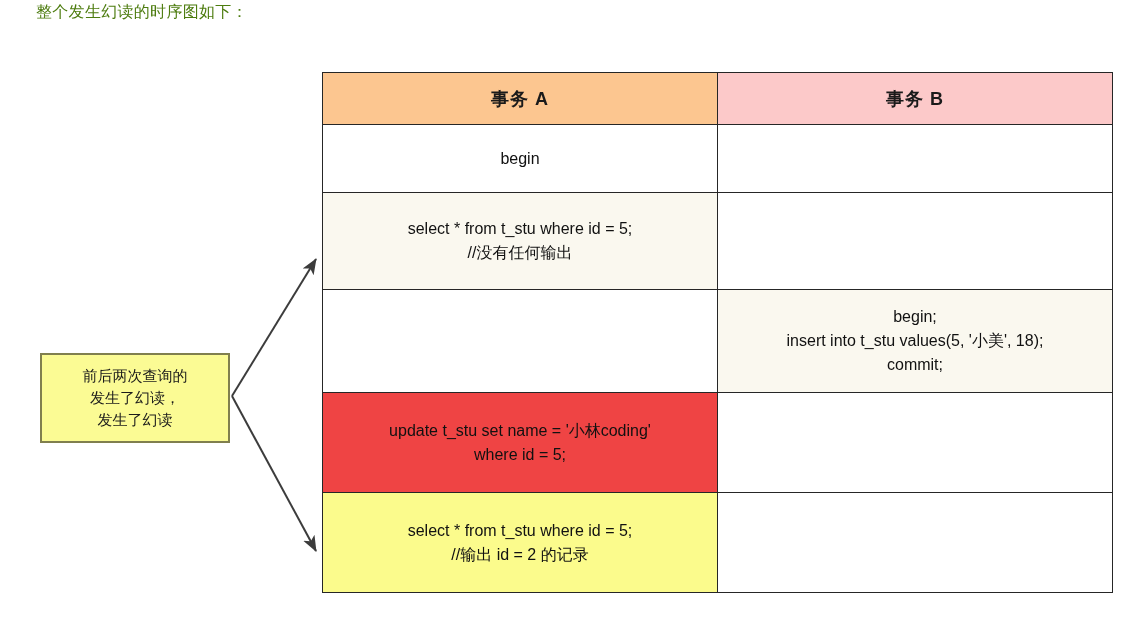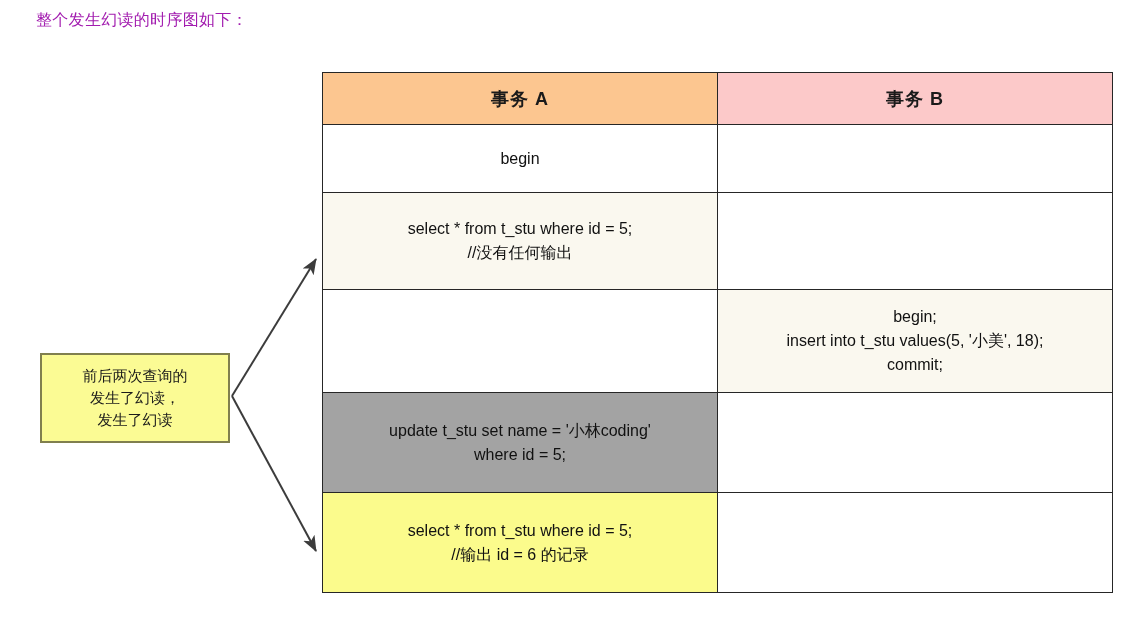--- a/index.html
+++ b/index.html
@@ -12,24 +12,24 @@
     height: 633px;
     position: relative;
     font-family: "Liberation Sans", "DejaVu Sans", sans-serif;
     overflow: hidden;
   }
 
   
   .intro-text {
     position: absolute;
     left: 36px;
-    top: 8px;
+    top: 0;
     font-size: 16px;
     line-height: 24px;
-    color: #a21caf;
+    color: #4d7c0f;
     letter-spacing: 0.3px;
     white-space: nowrap;
   }
 
   
   .diagram {
     position: absolute;
     left: 0;
     top: 0;
     width: 1140px;
@@ -100,21 +100,21 @@
   .cell {
     font-size: 16px;
     line-height: 24px;
     color: #111111;
     background: #ffffff;
   }
   .cell .ln { display: block; white-space: nowrap; }
 
   .bg-white  { background: #ffffff; margin-left: 16px; }
   .bg-beige  { background: #faf8ef; }
-  .bg-blue   { background: #a3a3a3; }
+  .bg-blue   { background: #ef4444; }
   .bg-yellow { background: #fbfb8c; }
 
   .row-begin td  { height: 68px; }
   .row-sel1 td   { height: 97px; }
   .row-insert td { height: 103px; }
   .row-update td { height: 100px; }
   .row-sel2 td   { height: 100px; }
 </style>
 </head>
 <body>
@@ -176,20 +176,20 @@
         <td class="cell bg-blue">
           <span class="ln">update t_stu set name = '小林coding'</span>
           <span class="ln">where id = 5;</span>
         </td>
         <td class="cell bg-white"></td>
       </tr>
 
       <tr class="row-sel2">
         <td class="cell bg-yellow">
           <span class="ln">select * from t_stu where id = 5;</span>
-          <span class="ln">//输出 id = 6 的记录</span>
+          <span class="ln">//输出 id = 2 的记录</span>
         </td>
         <td class="cell bg-white"></td>
       </tr>
 
     </tbody>
   </table>
 </div>
 
 </body></html>

